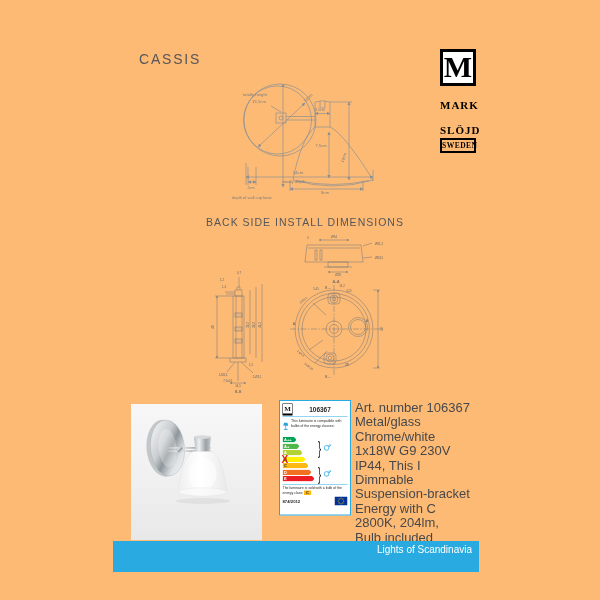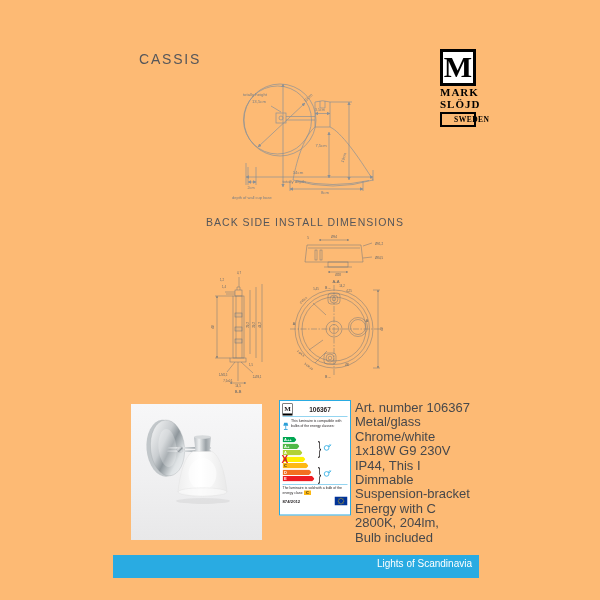--- a/index.html
+++ b/index.html
@@ -4,23 +4,23 @@
 <style>
   html,body{margin:0;padding:0;background:#fff;}
   #sheet{position:relative;width:600px;height:600px;background:#fdba74;overflow:hidden;
          font-family:"Liberation Sans",sans-serif;color:#47484b;}
   .title{position:absolute;left:139px;top:51px;font-size:14px;letter-spacing:1.8px;color:#55565a;}
   
   .brand{position:absolute;left:440px;top:49px;width:36px;text-align:center;color:#000;}
   .m-box{border:3px solid #000;height:31px;background:#fff;font-family:"Liberation Serif",serif;
          font-weight:bold;font-size:30px;line-height:29px;}
   .m-line{font-family:"Liberation Serif",serif;font-weight:bold;font-size:11px;line-height:11px;
-          letter-spacing:1px;margin-top:1px;}
+          letter-spacing:1px;margin-top:14px;}
   .m-sweden{border:2px solid #000;font-family:"Liberation Serif",serif;font-weight:bold;font-size:7.5px;
-            line-height:9px;margin-top:2px;letter-spacing:.5px;padding:1px 12px;}
+            line-height:9px;margin-top:2px;letter-spacing:.5px;padding:1px 0;}
   .install-heading{position:absolute;left:180px;top:216px;width:250px;text-align:center;
                    font-size:10.5px;letter-spacing:1px;color:#55565a;}
   svg{position:absolute;}
   
   .photo{position:absolute;left:131px;top:404px;width:131px;height:136px;
          background:linear-gradient(180deg,#f7f7f8 0%,#f0f0f1 55%,#e8e8e9 100%);}
   
   .energy-label{position:absolute;left:279px;top:400px;width:130px;height:218px;
     transform:scale(.5);transform-origin:0 0;border:2px solid #29abe2;background:#fff;
     padding:5px 5px 4px 5px;color:#231f20;}
@@ -41,21 +41,21 @@
   .el-br{position:absolute;display:flex;align-items:center;}
   .el-br .curly{font-size:38px;font-weight:normal;transform:scaleX(.5);line-height:38px;color:#231f20;}
   .el-sold{font-size:7px;line-height:8.5px;margin-top:2px;height:19px;}
   .sold-class{display:inline-block;background:#fdb913;font-weight:bold;font-size:8px;
               padding:0 4px;line-height:9px;}
   .el-foot{display:flex;justify-content:space-between;align-items:center;margin-top:2px;}
   .el-reg{font-weight:bold;font-size:8.5px;}
   
   #product-info{position:absolute;left:355px;top:401px;font-size:13px;line-height:14.4px;color:#47484b;}
   
-  .footer-bar{position:absolute;left:113px;top:555px;width:366px;height:23px;background:#29abe2;
+  .footer-bar{position:absolute;left:113px;top:541px;width:366px;height:31px;background:#29abe2;
               color:#fff;font-size:10px;line-height:17px;text-align:right;padding-right:7px;
               box-sizing:border-box;}
 </style>
 </head>
 <body>
 
 <div id="sheet">
 
   <div class="title">CASSIS</div>
 

